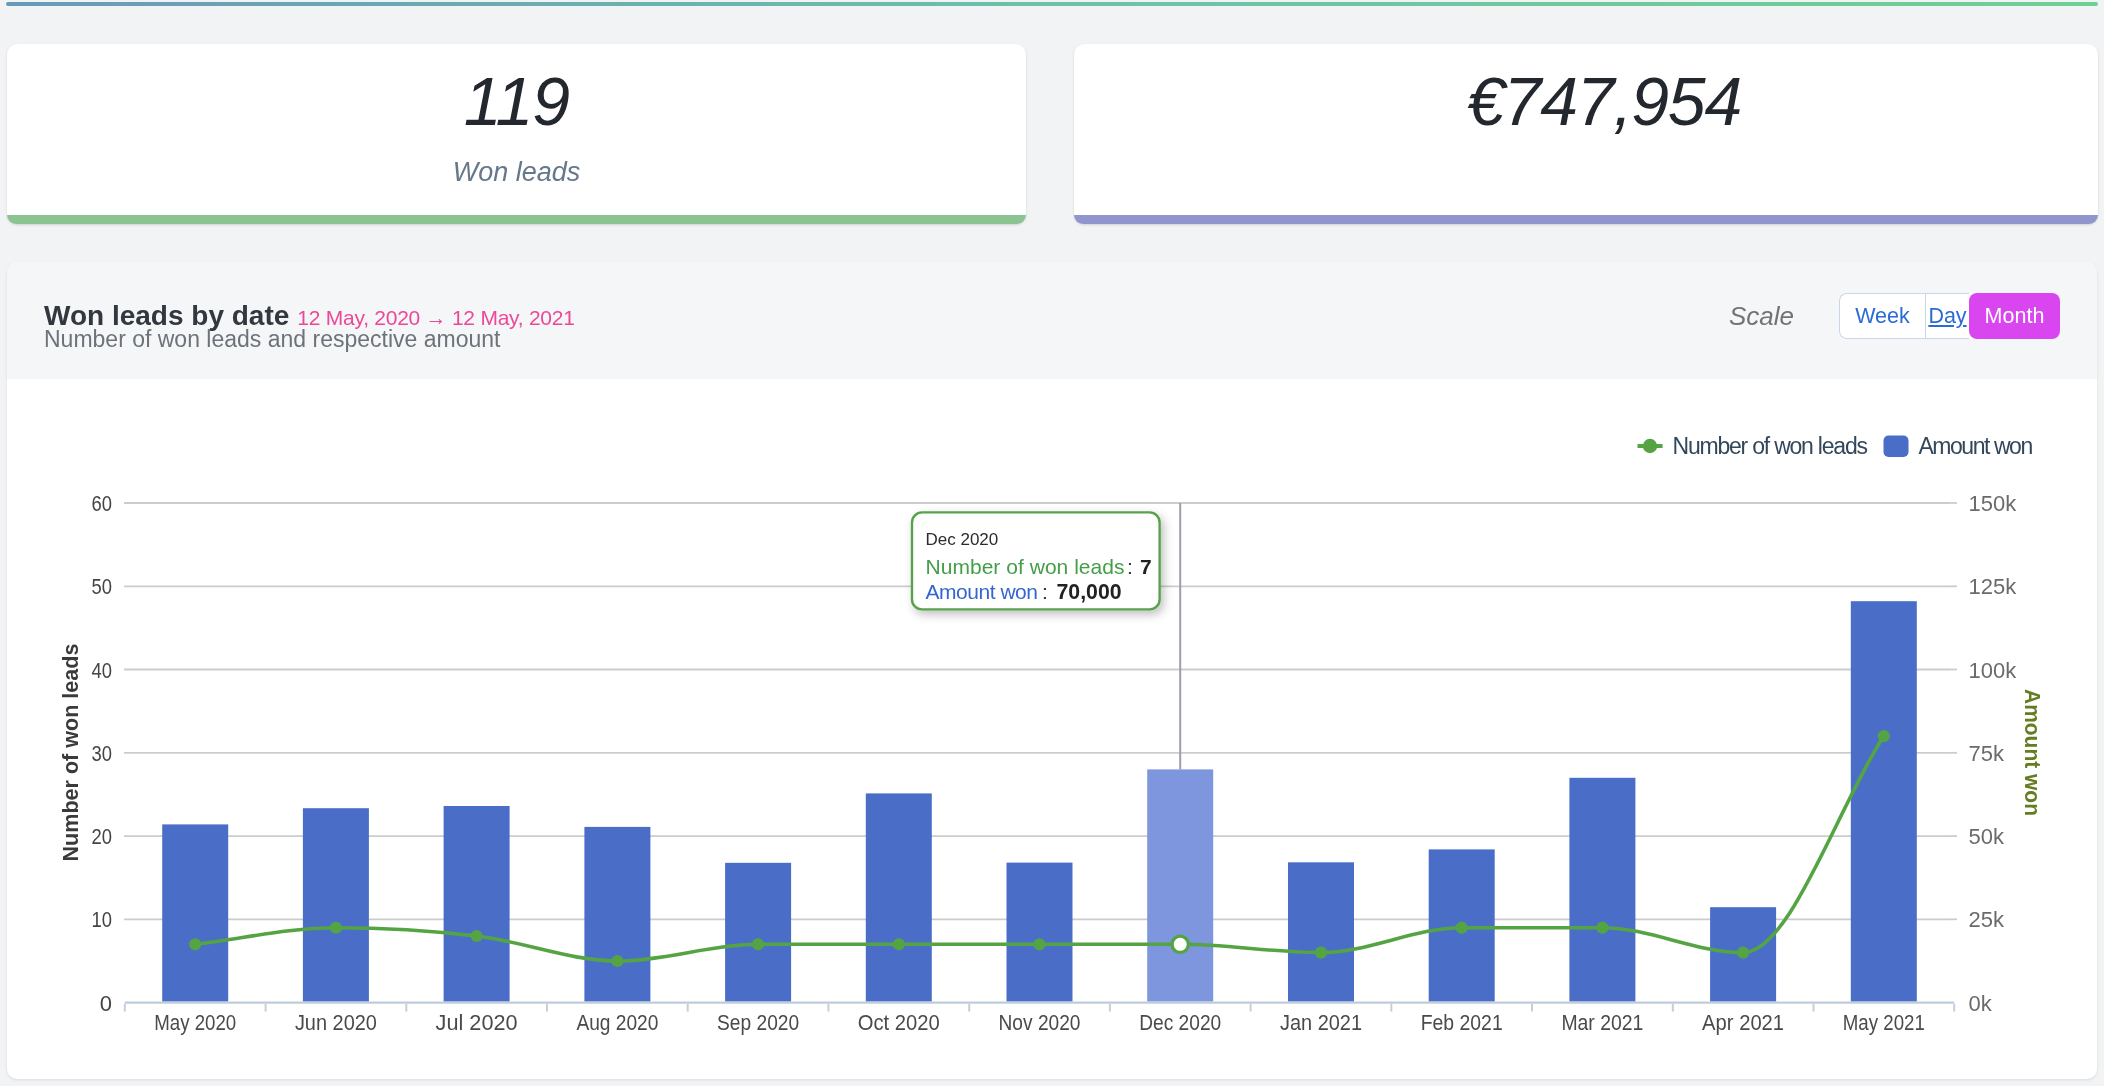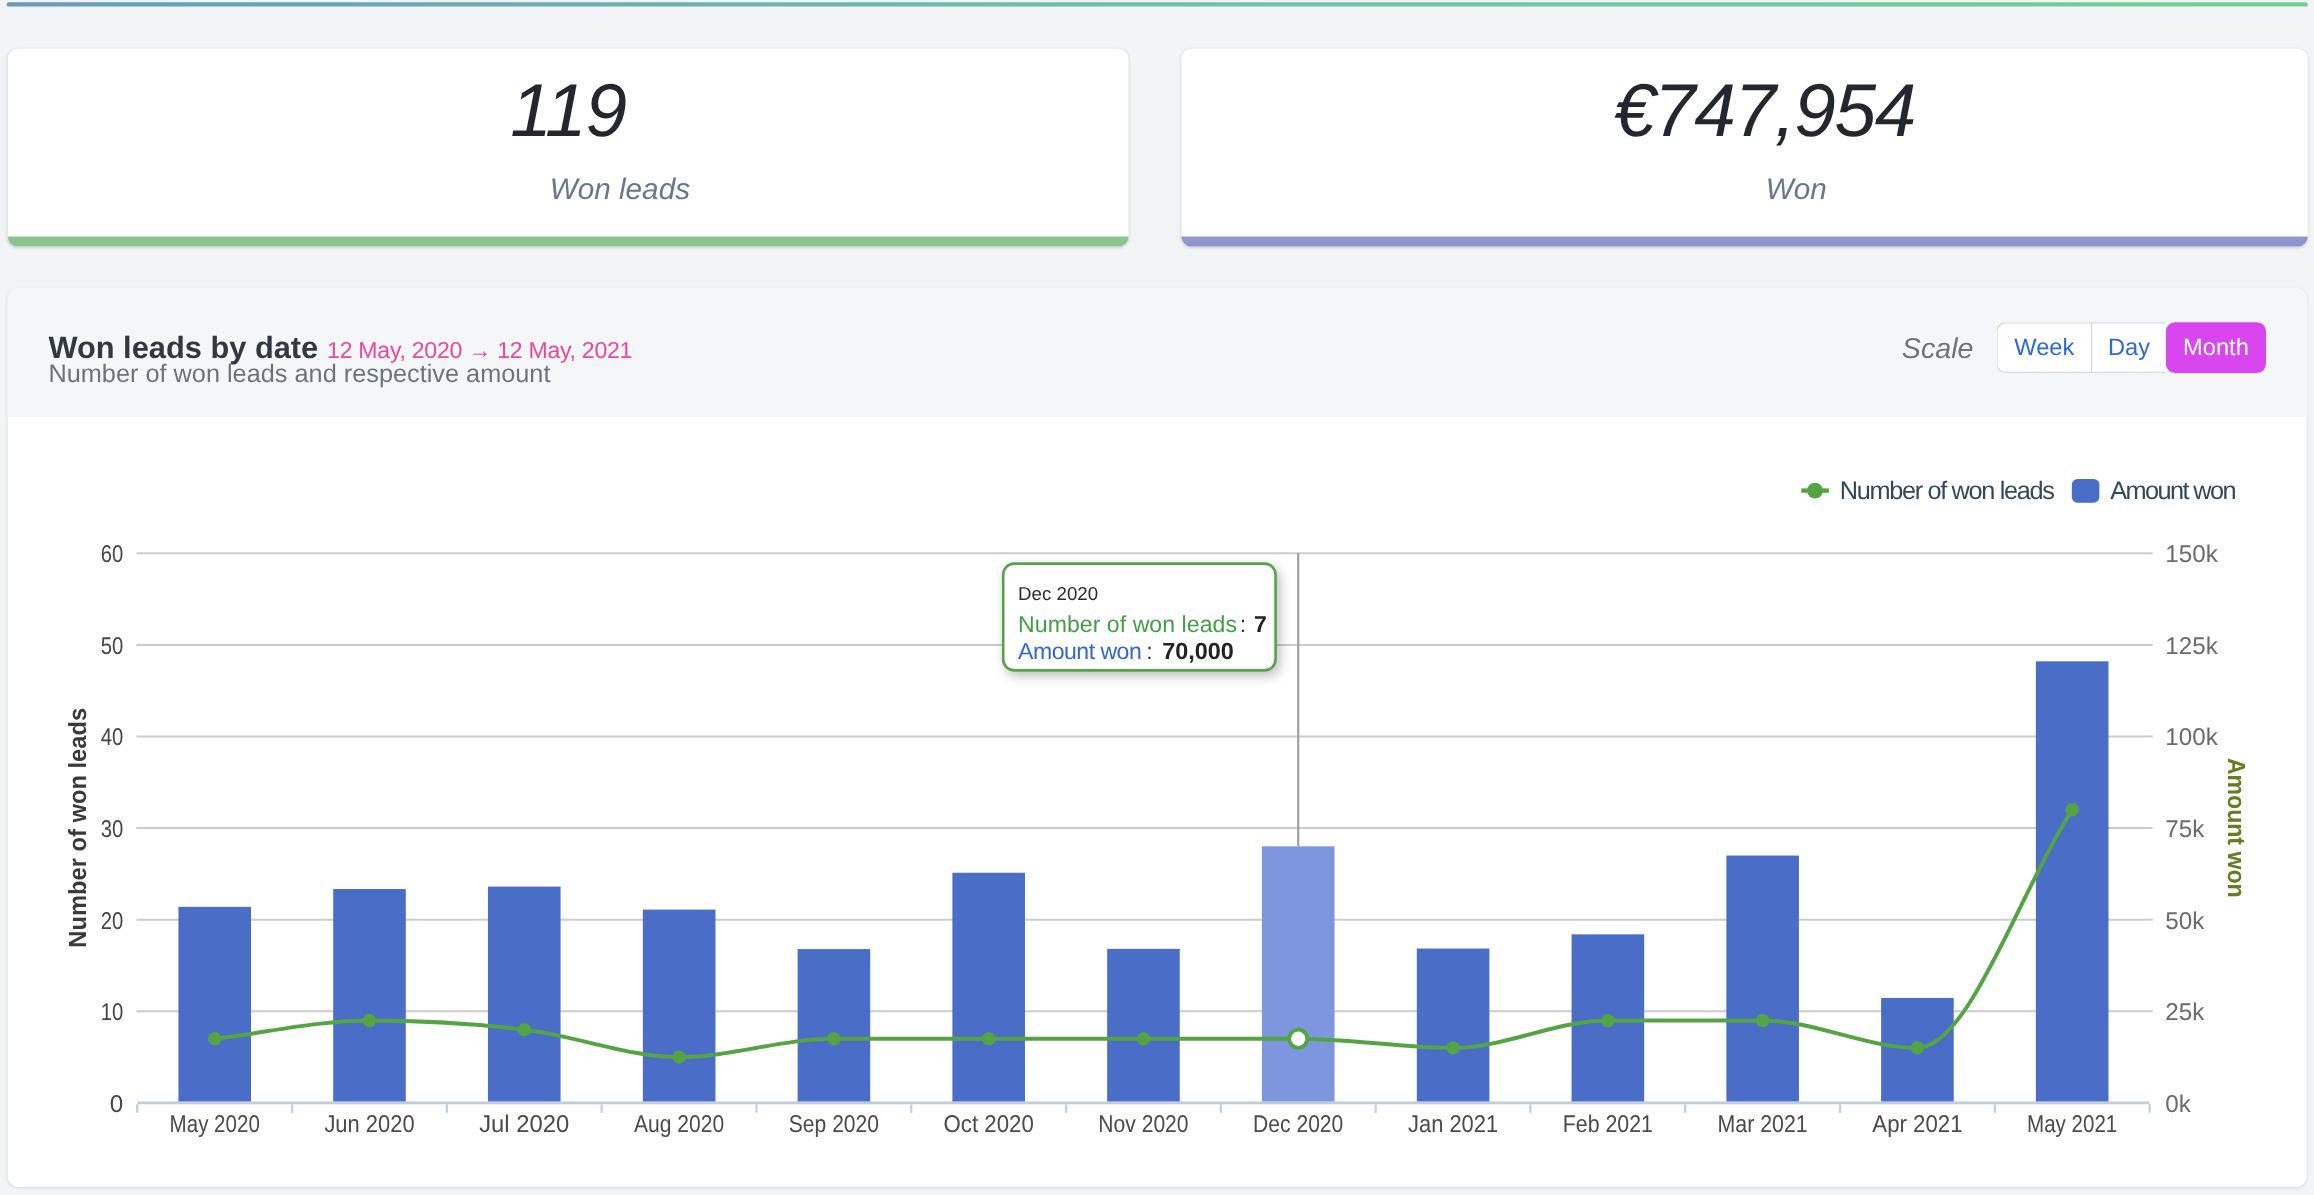--- a/index.html
+++ b/index.html
@@ -6,21 +6,21 @@
   html,body { width:2104px; height:1086px; background:#f2f3f4; overflow:hidden;
                font-family:"Liberation Sans", sans-serif; }
   .topbar { position:absolute; left:6px; top:2px; width:2092px; height:4px;
              background:linear-gradient(90deg,#689ab8 0%,#6cc2a8 50%,#6fd094 100%); border-radius:3px; }
   .card { position:absolute; top:44px; height:180px; background:#fff; border-radius:10px;
            box-shadow:0 1px 3px rgba(20,30,50,.10), 0 1px 2px rgba(20,30,50,.06);font-style:italic; }
   .card .cbar { position:absolute; left:0; right:0; bottom:0; height:9px; border-radius:0 0 10px 10px; }
   .card .num { position:absolute; left:0; width:100%; top:23px; text-align:center;
                 font-size:68px; line-height:1; color:#23272e; }
   .card .lbl { position:absolute; left:0; width:100%; top:115px; text-align:center;
-                font-size:27px; line-height:1; color:#66788a;margin-left:47px; }
+                font-size:27px; line-height:1; color:#66788a; }
   #card1 { left:7px;    width:1019px; }
   #card1 .num { letter-spacing:-1px; }
   #card2 .num { letter-spacing:-1.2px;padding-left:36px; }
   #card2 { left:1074px; width:1024px; }
   #card1 .cbar { background:#8cc491; }
   #card2 .cbar { background:#9095cd; }
   .panel { position:absolute; left:7px; top:262px; width:2090px; height:817px; background:#fff;
             border-radius:10px; box-shadow:0 1px 3px rgba(20,30,50,.10); }
   .phead { position:absolute; left:0; top:0; right:0; height:117px; background:#f5f6f7;
             border-radius:10px 10px 0 0; }
@@ -28,35 +28,34 @@
   .ptitle .t1 { font-size:28px; font-weight:bold; color:#32383f; }
   .ptitle .t2 { font-size:21px; color:#ec4899; margin-left:8px; letter-spacing:-0.25px; }
   .psub { position:absolute; left:37px; top:66px; font-size:23px; line-height:1; color:#6d737a; }
   .scalewrap { position:absolute; top:31px; right:37px; height:46px; }
   .scalelab { position:absolute; right:266px; top:10px; font-size:26px; line-height:1; color:#737373;font-style:italic; }
   .seg { position:absolute; right:0; top:0; display:flex; height:46px; border-radius:8px;
           background:#fff; }
   .seg a { display:flex; align-items:center; justify-content:center; font-size:21.5px;
             color:#2b6bd4; border:1px solid #c7d6ea; border-right:none; }
   .seg a.w { width:86px; border-radius:8px 0 0 8px; }
-  .seg a.d { width:68px; }
+  .seg a.d { width:44px;text-decoration:underline; }
   .seg a.m { width:91px; background:#d946ef; color:#fff; border:none; border-radius:8px; }
   .chart { position:absolute; left:0; top:0; }
 </style>
 </head>
 <body>
   <div class="topbar"></div>
   <div class="card" id="card1">
     <div class="num">119</div>
     <div class="lbl">Won leads</div>
     <div class="cbar"></div>
   </div>
   <div class="card" id="card2">
     <div class="num">€747,954</div>
-    <div class="lbl">Won</div>
     <div class="cbar"></div>
   </div>
   <div class="panel">
     <div class="phead"></div>
     <div class="ptitle"><span class="t1">Won leads by date</span><span class="t2">12 May, 2020 → 12 May, 2021</span></div>
     <div class="psub">Number of won leads and respective amount</div>
     <div class="scalewrap">
       <div class="scalelab">Scale</div>
       <div class="seg">
         <a class="w">Week</a>

